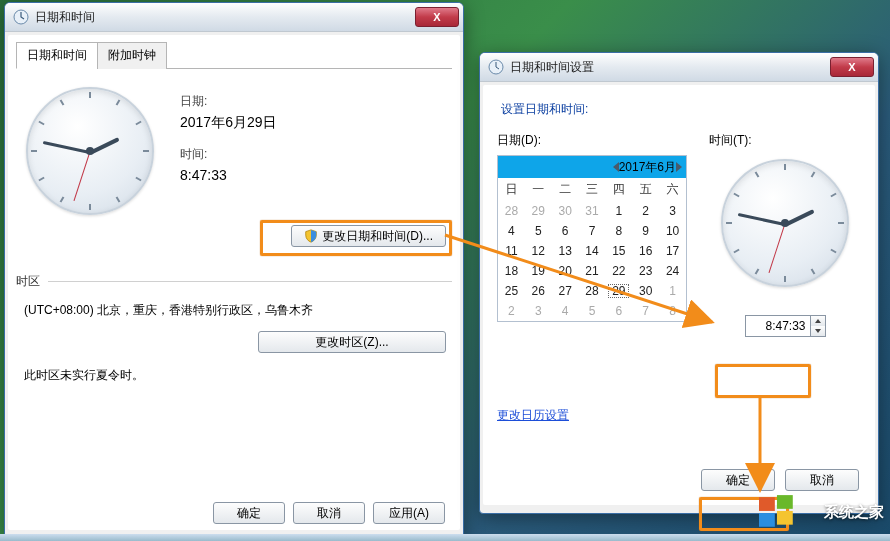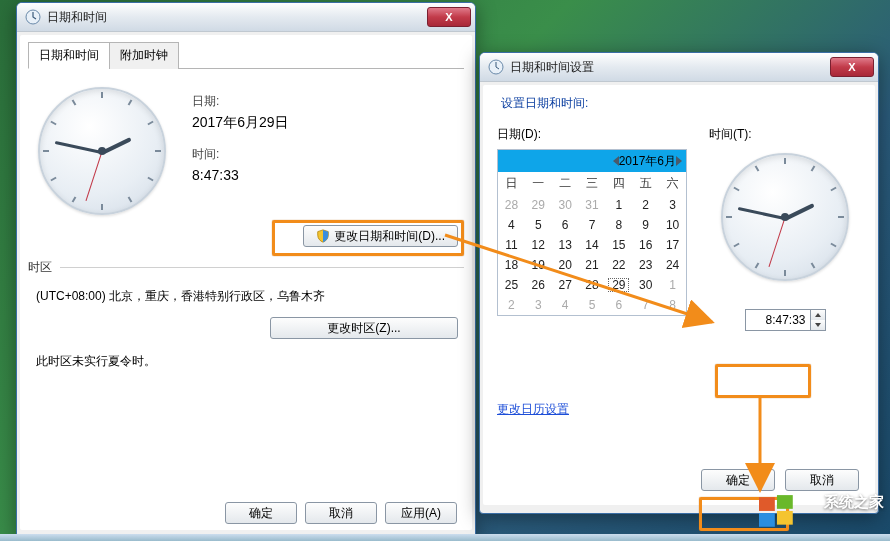--- a/index.html
+++ b/index.html
@@ -2,43 +2,43 @@
 <html><head>
 <meta charset="utf-8">
 <style>
 html, body { margin: 0; padding: 0; width: 890px; height: 541px; font-family: "Microsoft YaHei", "Segoe UI", Tahoma, sans-serif; font-size: 12px; background: linear-gradient(135deg, #2a6e3a 0%, #3a8e4a 40%, #2a5a7a 70%, #1a4a6a 100%); overflow: hidden; position: relative; }
 .taskbar { position: absolute; bottom: 0; left: 0; right: 0; height: 7px; background: linear-gradient(#cde, #9bc); }
 .window { position: absolute; background: #f0f0f0; border: 1px solid #3a6ea5; border-radius: 6px 6px 4px 4px; box-shadow: 0 4px 20px rgba(0,0,0,0.4); }
 .titlebar { height: 28px; background: linear-gradient(#fefefe, #e4eaf0 50%, #d0dae5); border-radius: 5px 5px 0 0; border-bottom: 1px solid #c0c8d0; display: flex; align-items: center; padding: 0 4px 0 8px; }
 .titlebar .icon-sm { width: 16px; height: 16px; margin-right: 6px; }
 .titlebar .title-text { flex: 1; color: #1a1a1a; font-size: 12px; }
 .titlebar .close-btn { width: 42px; height: 18px; background: linear-gradient(#e07a8a, #c23b4a 50%, #a82838); border: 1px solid #7a2030; border-radius: 3px; color: #fff; display: flex; align-items: center; justify-content: center; font-weight: bold; font-size: 11px; margin-left: auto; }
-.window-body { padding: 6px 14px 14px; background: #fff; margin: 3px; border-radius: 2px; box-sizing: border-box; }
-
-#win-main { top: 2px; left: 16px; width: 458px; height: 535px; }
+.window-body { padding: 12px 14px 14px; background: #fff; margin: 3px; border-radius: 2px; box-sizing: border-box; }
+
+#win-main { top: 2px; left: 4px; width: 458px; height: 535px; }
 #win-main .window-body { height: 495px; padding: 6px 8px 8px; }
 .tabs { display: flex; border-bottom: 1px solid #b5b5b5; margin-bottom: 8px; }
 .tab { padding: 4px 10px; border: 1px solid #b5b5b5; border-bottom: none; background: #f0f0f0; margin-right: -1px; font-size: 12px; position: relative; top: 1px;}
 .tab.active { background: #fff; border-bottom: 1px solid #fff; top: 1px; }
 .main-top { display: flex; gap: 24px; padding: 10px 10px 0; }
 .clock-wrap { width: 130px; height: 130px; position: relative; }
 .clock-face { width: 124px; height: 124px; border-radius: 50%; background: radial-gradient(circle at 40% 30%, #fff 0%, #e8eef4 60%, #d0dae5 100%); border: 2px solid #c8d2dc; box-shadow: inset 0 2px 6px rgba(0,0,0,0.1), 0 1px 3px rgba(0,0,0,0.15); position: relative; }
 .hand { position: absolute; top: 50%; left: 50%; background: #3a4a5a; transform-origin: 0 50%; border-radius: 2px;}
 .hand.hour   { width: 32px; height: 4px; transform: rotate(-26deg); }
 .hand.minute { width: 48px; height: 3px; transform: rotate(192deg); }
 .hand.second { width: 52px; height: 1px; background: #c23b4a; transform: rotate(108deg); }
 .hand-pivot { position:absolute; top:50%; left:50%; width:8px; height:8px; margin:-4px 0 0 -4px; background:#3a4a5a; border-radius:50%;}
 .ticks div { position:absolute; width:2px; height:6px; background:#7a8a9a; top:3px; left:61px; transform-origin: 1px 59px;}
 .info-col { flex: 1; padding-top: 6px; }
 .info-col .lbl { color: #444; margin-bottom: 4px; }
 .info-col .val { font-size: 14px; margin-bottom: 14px; }
 .change-btn-row { text-align: right; margin: 8px 6px 2px;}
 .btn { display: inline-flex; align-items: center; justify-content: center; height: 22px; padding: 0 12px; border: 1px solid #8a96a4; border-radius: 3px; background: linear-gradient(#fdfdfd, #e4e8ec); font-size: 12px; color: #000;}
 .btn .shield { width: 14px; height: 14px; margin-right: 4px; }
-.section-hdr { display: flex; align-items: center; gap: 8px; margin: 12px 0 8px; color: #333;}
+.section-hdr { display: flex; align-items: center; gap: 8px; margin: 26px 0 8px; color: #333;}
 .section-hdr .line { flex: 1; height: 1px; background:#d0d0d0; }
 .tz-text { padding: 4px 8px 10px; }
 .btn-row-r { text-align: right; margin: 2px 6px 4px;}
 .note { padding: 10px 8px 20px;}
 .links { padding: 4px 8px; }
 .links a { color: #0a3ea0; text-decoration: underline; display: block; margin-bottom: 4px;}
 .footer-btns { position: absolute; bottom: 14px; right: 18px; display: flex; gap: 8px; }
 .footer-btns .btn { width: 72px; justify-content: center;}
 
 .hl-box { position: absolute; border: 3px solid #f28c1a; border-radius: 2px; pointer-events: none; box-shadow: 0 0 1px #b05e00;}
@@ -68,21 +68,21 @@
 .spin div::before { content:""; width:0; height:0; border-left:3px solid transparent; border-right:3px solid transparent;}
 .spin .up::before { border-bottom: 4px solid #444;}
 .spin .dn::before { border-top: 4px solid #444;}
 .cal-link-row { margin-top: 70px; }
 .cal-link { color: #1d4ed8; text-decoration: underline; }
 .set-footer { position: absolute; right: 16px; bottom: 14px; display: flex; gap: 10px;}
 .set-footer .btn { width: 74px; justify-content:center;}
 
 .arrow-svg { position: absolute; pointer-events: none; }
 
-.watermark { position: absolute; right: 6px; bottom: 10px; color: #fff; font-size: 15px; font-weight: bold; text-shadow: 0 1px 3px rgba(0,0,0,0.6); display:flex; align-items:flex-start; gap:24px;}
+.watermark { position: absolute; right: 6px; bottom: 10px; color: #fff; font-size: 15px; font-weight: bold; text-shadow: 0 1px 3px rgba(0,0,0,0.6); display:flex; align-items:center; gap:24px;}
 .watermark .logo { width:44px; height:38px; }
 </style>
 </head>
 <body>
 
 <div id="win-main" class="window">
   <div class="titlebar">
     <svg class="icon-sm" viewBox="0 0 16 16">
         <circle cx="8" cy="8" r="7" fill="#e8f0f8" stroke="#6a8aaa"></circle>
         <path d="M8 3v5l3 2" stroke="#3a5a7a" stroke-width="1.2" fill="none"></path>

